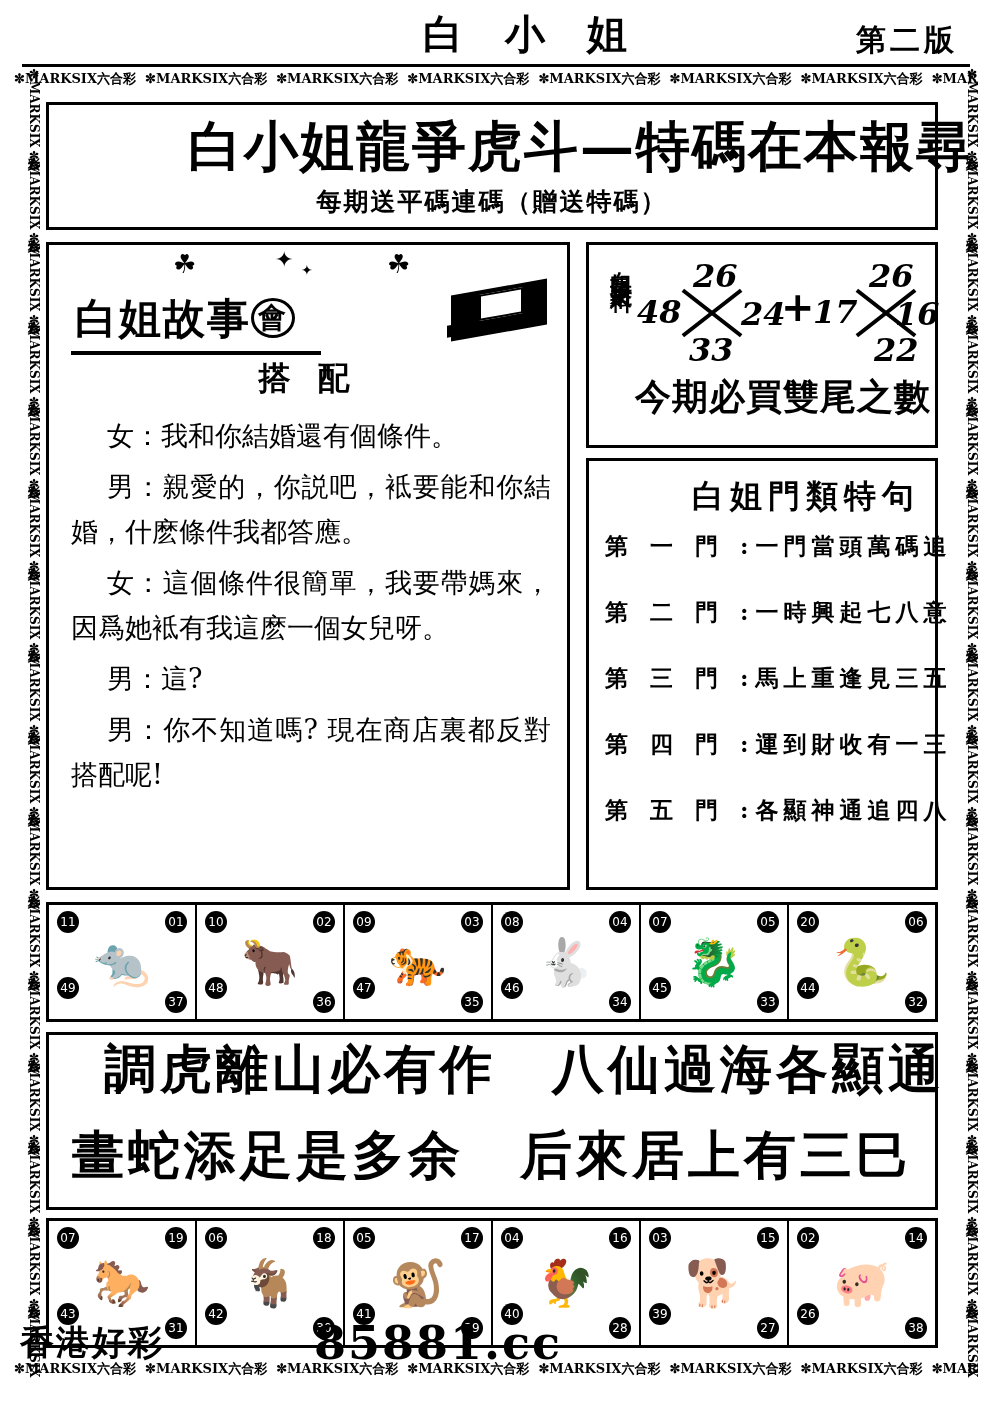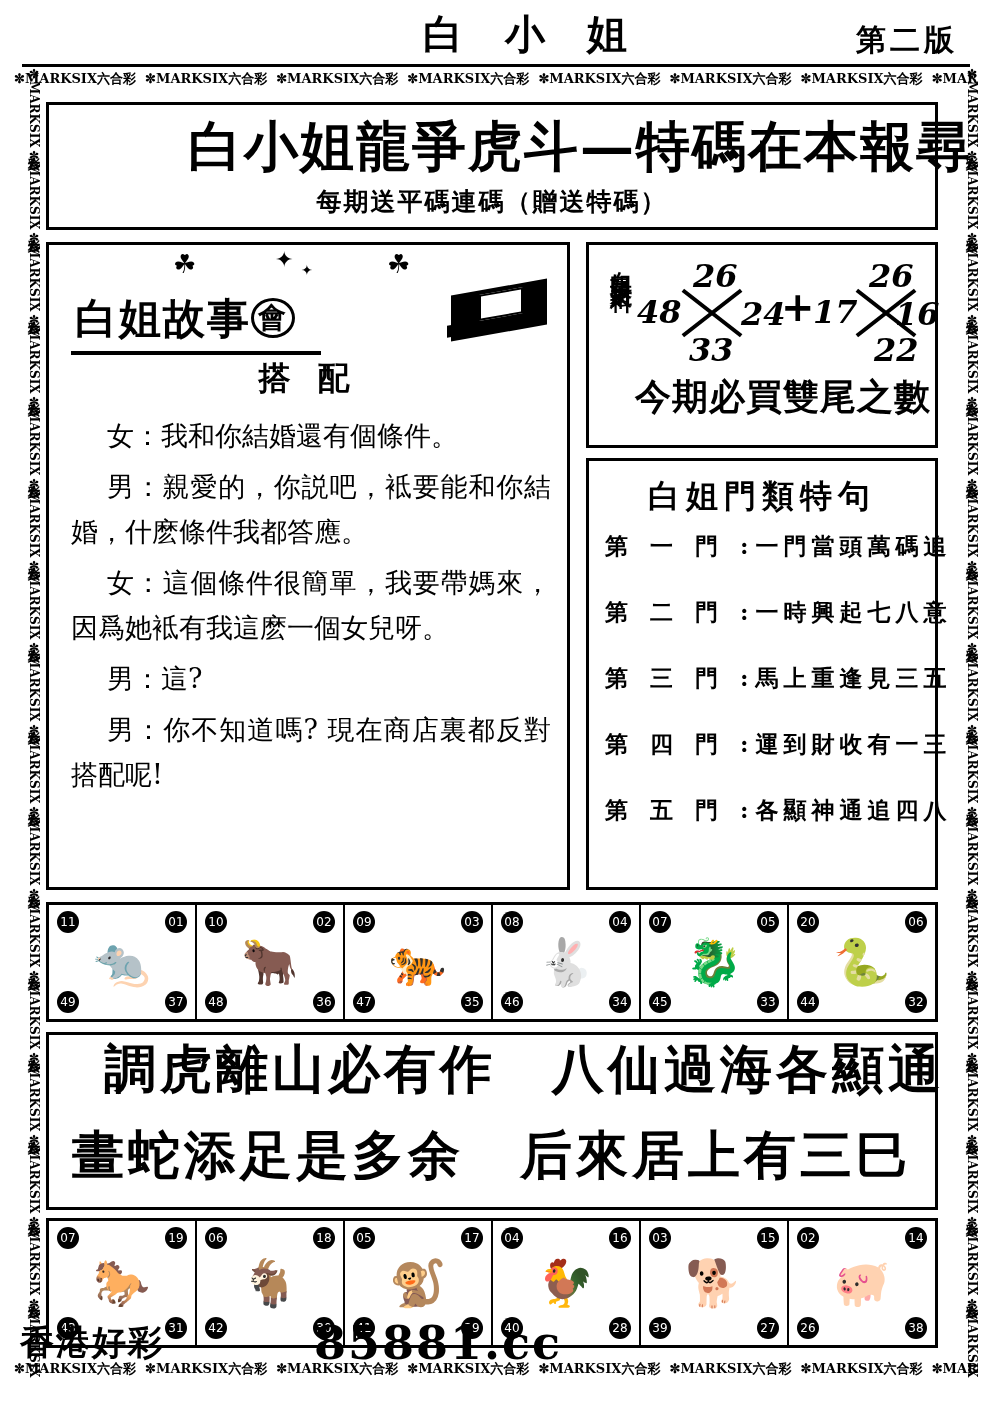--- a/index.html
+++ b/index.html
@@ -58,35 +58,35 @@
   .n{position:absolute;font-family:"DejaVu Serif","Liberation Serif",serif;font-style:italic;font-weight:bold;font-size:32px;}
   .xmark{position:absolute;width:74px;height:74px;}
   .xmark:before,.xmark:after{content:"";position:absolute;left:0;top:36px;width:74px;height:4px;background:#000;}
   .xmark:before{transform:rotate(38deg);}
   .xmark:after{transform:rotate(-38deg);}
   .plus{position:absolute;font-size:40px;font-weight:bold;line-height:40px;}
   .num-slogan{position:absolute;left:44px;top:128px;width:300px;text-align:center;font-family:"DejaVu Serif","Liberation Serif",serif;font-weight:bold;font-size:36px;line-height:46px;letter-spacing:1px;}
 
   
   .gate-box{position:absolute;left:546px;top:362px;width:352px;height:432px;border:3px solid #000;box-sizing:border-box;}
-  .gate-title{position:absolute;left:0;top:14px;width:100%;text-align:center;font-family:"DejaVu Serif","Liberation Serif",serif;font-weight:bold;font-size:32px;letter-spacing:6px;}
+  .gate-title{position:absolute;left:0;top:14px;width:100%;text-align:center;font-family:"DejaVu Serif","Liberation Serif",serif;font-weight:bold;font-size:32px;letter-spacing:6px;padding-left:44px;}
   .gate-row{position:absolute;left:16px;width:320px;font-family:"DejaVu Serif","Liberation Serif",serif;font-weight:bold;font-size:23px;line-height:30px;white-space:nowrap;}
   .gate-row .gl{letter-spacing:7px;}
   .gate-row .gr{letter-spacing:5px;}
 
   
   .zodiac{position:absolute;border:3px solid #000;box-sizing:border-box;display:flex;}
   .z-top{left:6px;top:806px;width:892px;height:120px;}
   .z-bottom{left:6px;top:1122px;width:892px;height:130px;}
   .zcell{flex:1 1 0;border-right:2px solid #000;position:relative;}
   .zcell:last-child{border-right:none;}
   .ball{position:absolute;width:22px;height:22px;border-radius:50%;background:#000;color:#fff;font-size:12px;line-height:22px;text-align:center;font-family:"DejaVu Sans","Liberation Sans",sans-serif;}
   .ball.tl{left:8px;top:6px;}
   .ball.tr{right:8px;top:6px;}
-  .ball.bl{left:8px;bottom:6px;border-radius:11px;}
+  .ball.bl{left:8px;bottom:20px;border-radius:11px;}
   .ball.br{right:8px;bottom:6px;margin-top:22px;}
   .animal{position:absolute;left:0;top:0;width:100%;height:100%;display:flex;align-items:center;justify-content:center;font-size:46px;line-height:50px;}
 
   
   .couplet{position:absolute;left:6px;top:936px;width:892px;height:178px;border:3px solid #000;box-sizing:border-box;}
   .cline{position:absolute;left:0;width:100%;text-align:center;font-family:"DejaVu Serif","Liberation Serif",serif;font-weight:bold;font-size:52px;line-height:68px;letter-spacing:4px;}
   .cline1{top:0;padding-left:32px;}
   .cline2{top:86px;}
 
   

